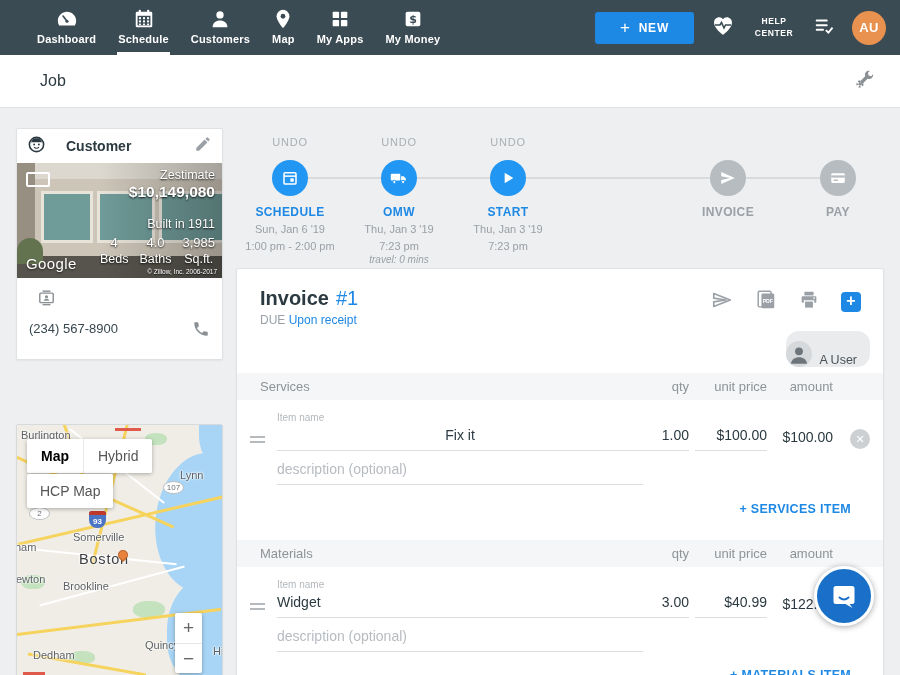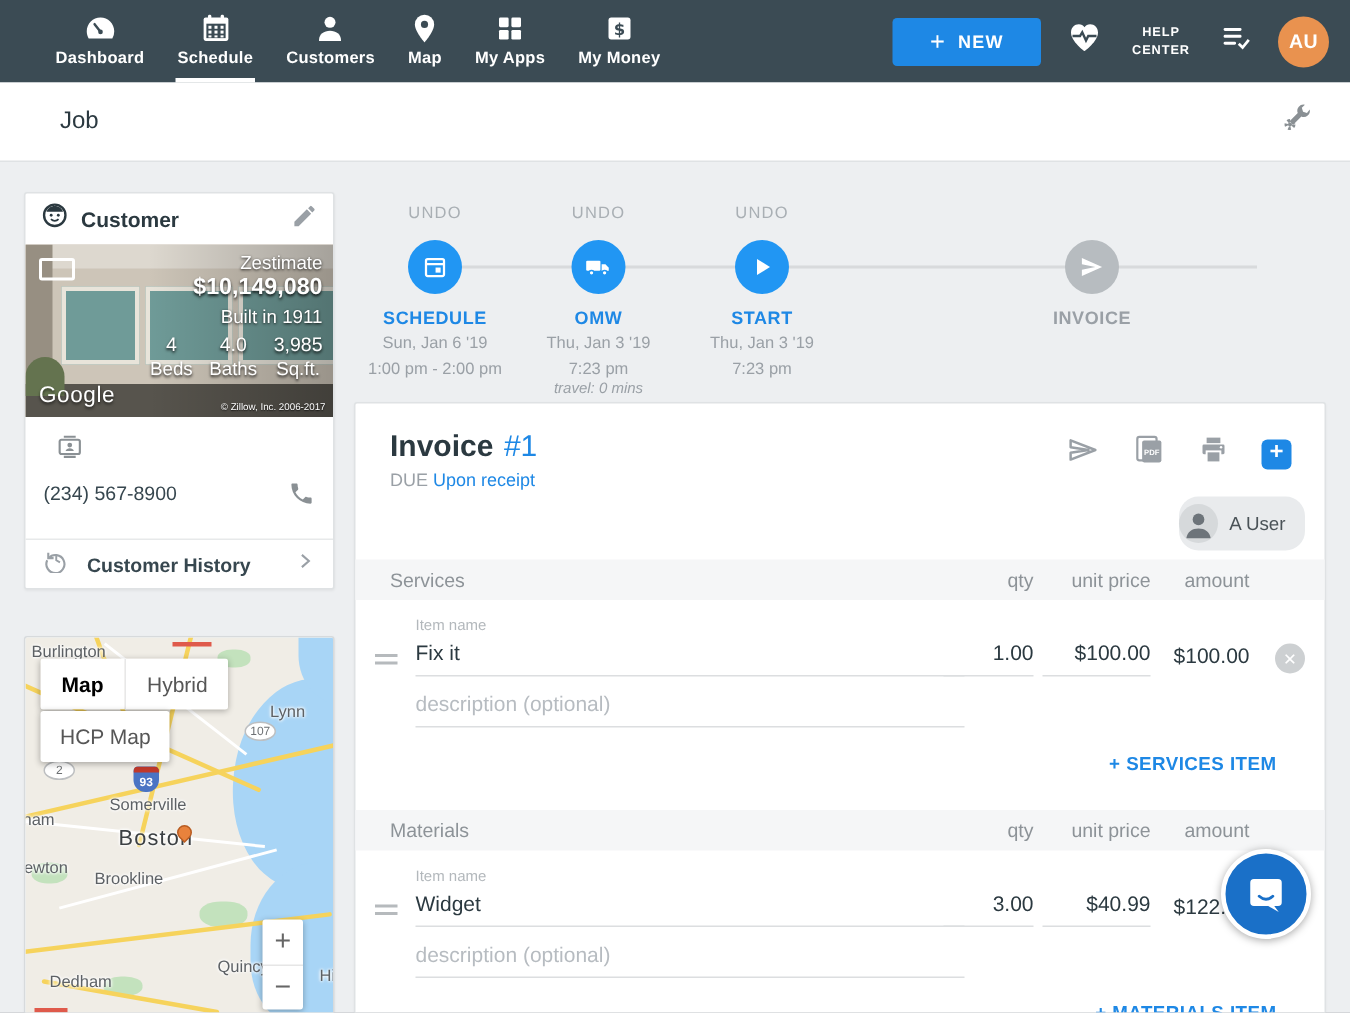--- a/index.html
+++ b/index.html
@@ -24,35 +24,35 @@
   .pagebar { position:absolute; left:0; top:55px; width:900px; height:53px; background:#fff; border-bottom:1px solid #dfe2e4; display:flex; align-items:center; padding:0 24px 0 40px; }
   .page-title { font-size:16px; color:#2b3940; }
   .pagebar .tools { margin-left:auto; }
 
   
   .card { position:absolute; background:#fff; border:1px solid #dfe2e4; border-radius:2px; box-shadow:0 1px 2px rgba(0,0,0,.05); }
 
   
   #customer-card { left:16px; top:128px; width:207px; }
   .cust-head { height:34px; display:flex; align-items:center; padding:0 10px; }
-  .cust-head .ctitle { font-size:14px; font-weight:bold; color:#2b3940; margin-left:8px; }
+  .cust-head .ctitle { font-size:14px; font-weight:bold; color:#2b3940; margin-left:20px; }
   .cust-head .edit { margin-left:auto; cursor:pointer; }
   .photo { position:relative; height:115px; background:#cdc5b8; overflow:hidden; }
   .ph-cornice { position:absolute; left:0; top:0; right:0; height:16px; background:#ddd8cf; }
   .ph-col { position:absolute; left:0; top:0; width:18px; bottom:0; background:#978f82; }
   .ph-win { position:absolute; top:28px; height:52px; background:#6f9b98; border:3px solid #e8e4da; }
   .ph-w1 { left:24px; width:52px; } .ph-w2 { left:80px; width:58px; } .ph-w3 { left:142px; width:70px; }
   .ph-side { position:absolute; left:0; bottom:0; right:0; height:22px; background:#57544d; }
   .ph-green { position:absolute; left:0; bottom:14px; width:26px; height:26px; background:#64734f; border-radius:50% 50% 0 0; }
   .ph-shade { position:absolute; inset:0; background:linear-gradient(to right, rgba(0,0,0,0) 40%, rgba(0,0,0,.25)); }
   .pano { position:absolute; left:9px; top:9px; width:24px; height:15px; border:2px solid #fff; border-radius:2px; }
   .zstats { position:absolute; right:7px; top:5px; text-align:right; color:#fff; text-shadow:0 1px 2px rgba(0,0,0,.85); }
   .z-label { font-size:12.5px; }
   .z-value { font-size:15.5px; font-weight:bold; margin-top:1px; }
-  .z-built { font-size:12.5px; margin-top:3px;padding-left:21px; }
+  .z-built { font-size:12.5px; margin-top:16px;padding-left:21px; }
   .z-cols { display:flex; justify-content:flex-end; gap:11px; margin-top:4px; }
   .z-col { text-align:center; }
   .z-num { font-size:13px; }
   .z-unit { font-size:12.5px; margin-top:2px; }
   .glogo { position:absolute; left:9px; bottom:6px; color:#fff; font-size:15px; letter-spacing:.4px; text-shadow:0 1px 2px rgba(0,0,0,.6); }
   .zcopy { position:absolute; right:5px; bottom:3px; color:#fff; font-size:6.5px; text-shadow:0 1px 1px rgba(0,0,0,.8); }
   .cust-info { padding:10px 12px 8px; }
   .inforow { display:flex; margin-bottom:9px; color:#37474f; font-size:13px; line-height:17px; }
   .inforow .txt { flex:1; }
   .inforow .ricon { margin-left:8px; align-self:flex-start; cursor:pointer; }
@@ -118,21 +118,21 @@
   
   #invoice-card { left:236px; top:268px; width:648px; height:520px; }
   .inv-title-row { position:absolute; left:23px; top:18px; display:flex; align-items:baseline; gap:7px; }
   .inv-title { font-size:20px; font-weight:bold; color:#2b3940; }
   .inv-num { font-size:20px; color:#1e88e5; }
   .inv-due { position:absolute; left:23px; top:44px; font-size:12px; }
   .due-lbl { color:#9aa0a6; }
   .due-val { color:#1e88e5; cursor:pointer; }
   .inv-actions { position:absolute; right:22px; top:20px; display:flex; align-items:center; gap:21px; }
   .plus-btn { width:20px; height:20px; background:#1e88e5; border-radius:4px; color:#fff; font-size:16px; line-height:18px; text-align:center; font-weight:bold; cursor:pointer; }
-  .user-chip { position:absolute; right:13px; top:62px; height:36px; background:#e9ebed; border-radius:13px; display:flex; align-items:center; padding-right:13px; cursor:pointer; }
+  .user-chip { position:absolute; right:13px; top:62px; height:36px; background:#e9ebed; border-radius:13px; display:flex; align-items:flex-end; padding-right:13px; cursor:pointer; }
   .chip-av { width:26px; height:26px; border-radius:50%; background:#d6d9db; display:flex; align-items:center; justify-content:center; overflow:hidden; }
   .chip-name { font-size:12.5px; color:#4a5257; margin-left:7px; }
   .sec-bar { position:absolute; left:0; width:100%; height:27px; background:#f5f6f7; display:flex; align-items:center; }
   .sec-bar .sname { position:absolute; left:23px; font-size:13px; color:#8d9398; }
   .colh { position:absolute; font-size:13px; color:#8d9398; text-align:right; }
   .col-qty { right:194px; width:60px; } .col-unit { right:116px; width:72px; } .col-amt { right:50px; width:78px; }
   .drag { position:absolute; left:13px; width:15px; cursor:grab; }
   .drag i { display:block; height:2px; background:#b6babd; margin-bottom:3px; }
   .fld-lbl { position:absolute; left:40px; font-size:10px; color:#b3b8bc; }
   .fld { position:absolute; font-size:14px; color:#2b3940; border-bottom:1px solid #dcdee0; padding-bottom:7px; cursor:text; }
@@ -314,31 +314,20 @@
               <line x1="7" y1="21" x2="17" y2="21"></line>
             </svg></span>
       </div>
       <div class="inforow">
         <span class="txt">(234) 567-8900</span>
         <span class="ricon"><svg width="18" height="18" viewBox="0 0 24 24" fill="#8a9094">
               <path d="M6.6 10.8c1.4 2.8 3.8 5.1 6.6 6.6l2.2-2.2c.3-.3.7-.4 1-.2 1.1.4 2.3.6 3.6.6.6 0 1 .4 1 1V20c0 .6-.4 1-1 1C10.6 21 3 13.4 3 4c0-.6.4-1 1-1h3.5c.6 0 1 .4 1 1 0 1.2.2 2.4.6 3.6.1.3 0 .7-.2 1l-2.3 2.2z"></path>
             </svg></span>
       </div>
     </div>
-    <div class="hist-row">
-      <span><svg width="17" height="17" viewBox="0 0 24 24" fill="none" stroke="#9aa0a6" stroke-width="2">
-            <path d="M4.5 5v5h5"></path>
-            <path d="M4.8 10A8.5 8.5 0 1 1 3.5 12"></path>
-            <path d="M12 7.5V12l3.5 2" stroke-width="1.8"></path>
-          </svg></span>
-      <span class="hlbl">Customer History</span>
-      <span class="chev"><svg width="14" height="14" viewBox="0 0 24 24" fill="none" stroke="#9aa0a6" stroke-width="2.4">
-            <path d="M9 5l8 7-8 7"></path>
-          </svg></span>
-    </div>
   </div>
 
   <div class="card" id="map-card">
     <div class="map-base">
       <div class="water w1"></div>
       <div class="water w2"></div>
       <div class="water w3"></div>
       <div class="park p1"></div>
       <div class="park p2"></div>
       <div class="park p3"></div>
@@ -435,20 +424,31 @@
     <div class="step inactive" style="left:432px;">
       <div class="undo"></div>
       <div class="circ">
           <svg width="18" height="18" viewBox="0 0 24 24" fill="#fff">
             <path d="M3 20l18-8L3 4v5.5L15 12 3 14.5z"></path>
           </svg>
         </div>
       <div class="slbl">INVOICE</div>
     </div>
 
+    <div class="step inactive" style="left:542px;">
+      <div class="undo"></div>
+      <div class="circ">
+          <svg width="18" height="18" viewBox="0 0 24 24">
+            <rect x="3" y="5.5" width="18" height="13" rx="1.5" fill="#fff"></rect>
+            <rect x="3" y="8.5" width="18" height="3" fill="#b7bcc0"></rect>
+            <rect x="6" y="14" width="6" height="1.8" fill="#b7bcc0"></rect>
+          </svg>
+        </div>
+      <div class="slbl">PAY</div>
+    </div>
   </div>
 
   <div class="card" id="invoice-card">
     <div class="inv-title-row">
       <span class="inv-title">Invoice</span>
       <span class="inv-num">#1</span>
     </div>
     <div class="inv-due">
       <span class="due-lbl">DUE</span>
       <span class="due-val">Upon receipt</span>
@@ -484,21 +484,21 @@
       <span class="sname">Services</span>
       <span class="colh col-qty">qty</span>
       <span class="colh col-unit">unit price</span>
       <span class="colh col-amt">amount</span>
     </div>
     <div class="drag" style="top:167px;">
         <i></i>
         <i></i>
       </div>
     <span class="fld-lbl" style="top:143px;">Item name</span>
-    <div class="fld name" style="top:158px;">Fix it</div>
+    <div class="fld name" style="top:158px;text-align:center;">Fix it</div>
     <div class="fld qty" style="top:158px;">1.00</div>
     <div class="fld unit" style="top:158px;">$100.00</div>
     <div class="amt" style="top:160px;">$100.00</div>
     <div class="del" style="top:160px;">✕</div>
     <div class="fld desc" style="top:192px;">description (optional)</div>
     <div class="addlink" style="top:233px;">+ SERVICES ITEM</div>
 
     <div class="sec-bar" style="top:271px;">
       <span class="sname">Materials</span>
       <span class="colh col-qty">qty</span>

